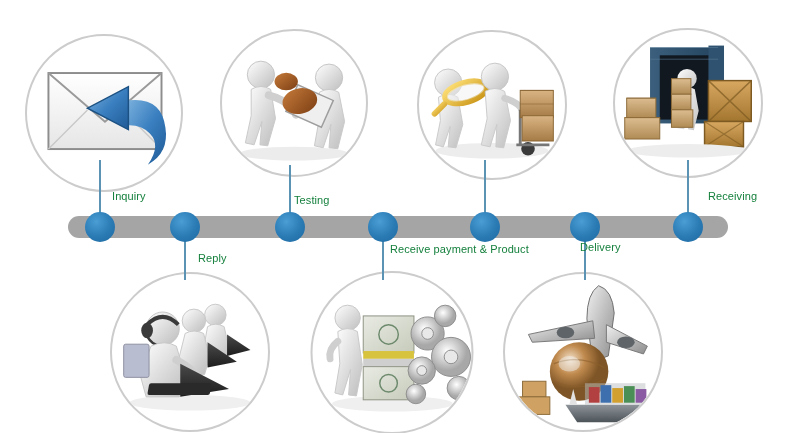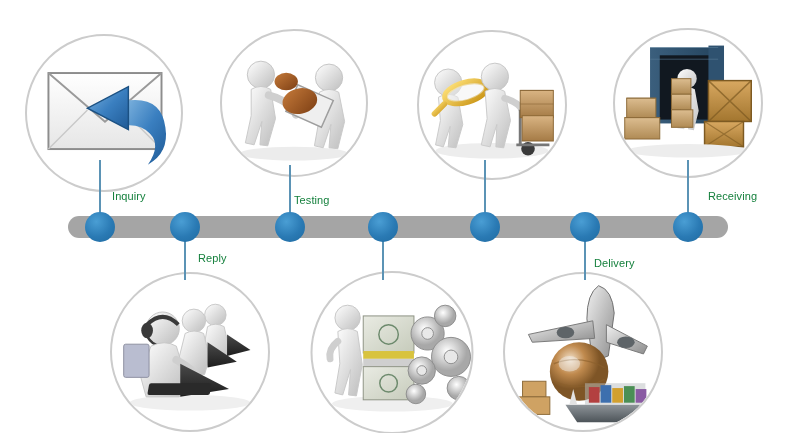--- a/index.html
+++ b/index.html
@@ -355,16 +355,17 @@
   <div class="dot" style="left:185px;"></div>
   <div class="dot" style="left:290px;"></div>
   <div class="dot" style="left:383px;"></div>
   <div class="dot" style="left:485px;"></div>
   <div class="dot" style="left:585px;"></div>
   <div class="dot" style="left:688px;"></div>
 
   <div class="stage-label" style="left:112px; top:190px;">Inquiry</div>
   <div class="stage-label" style="left:198px; top:252px;">Reply</div>
   <div class="stage-label" style="left:294px; top:194px;">Testing</div>
-  <div class="stage-label" style="left:594px; top:241px;margin-top:16px;">Delivery</div>
+  <div class="stage-label" style="left:390px; top:243px;">Receive payment &amp; Product</div>
+  <div class="stage-label" style="left:580px; top:241px;">Delivery</div>
   <div class="stage-label" style="left:700px; top:190px;margin-left:8px;">Receiving</div>
 
 </div>
 
 </body></html>

